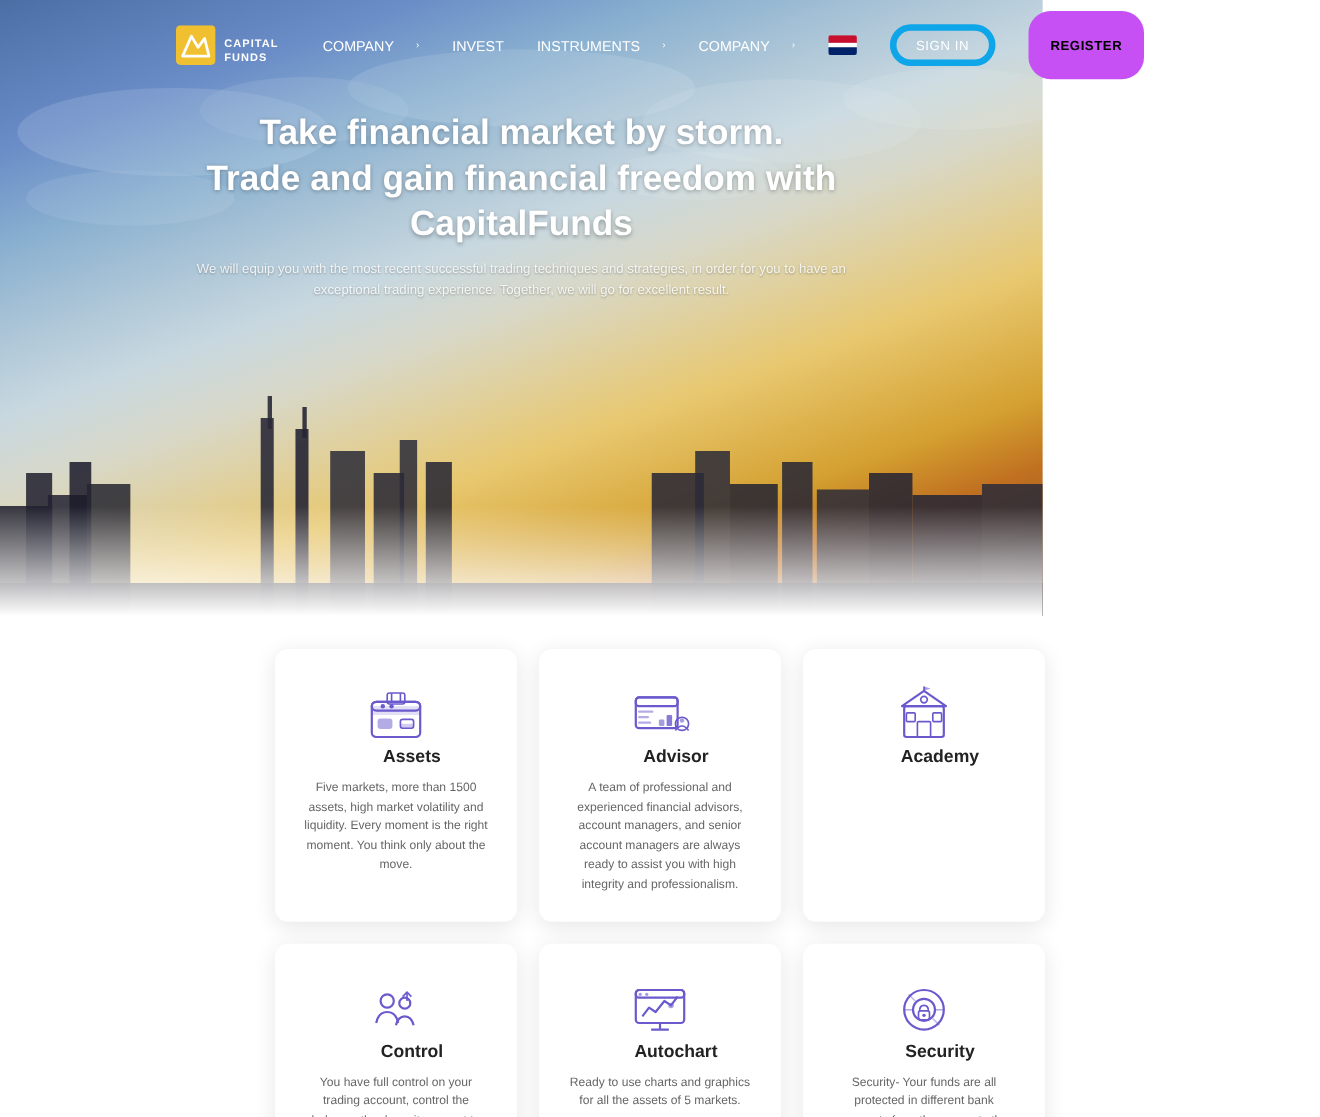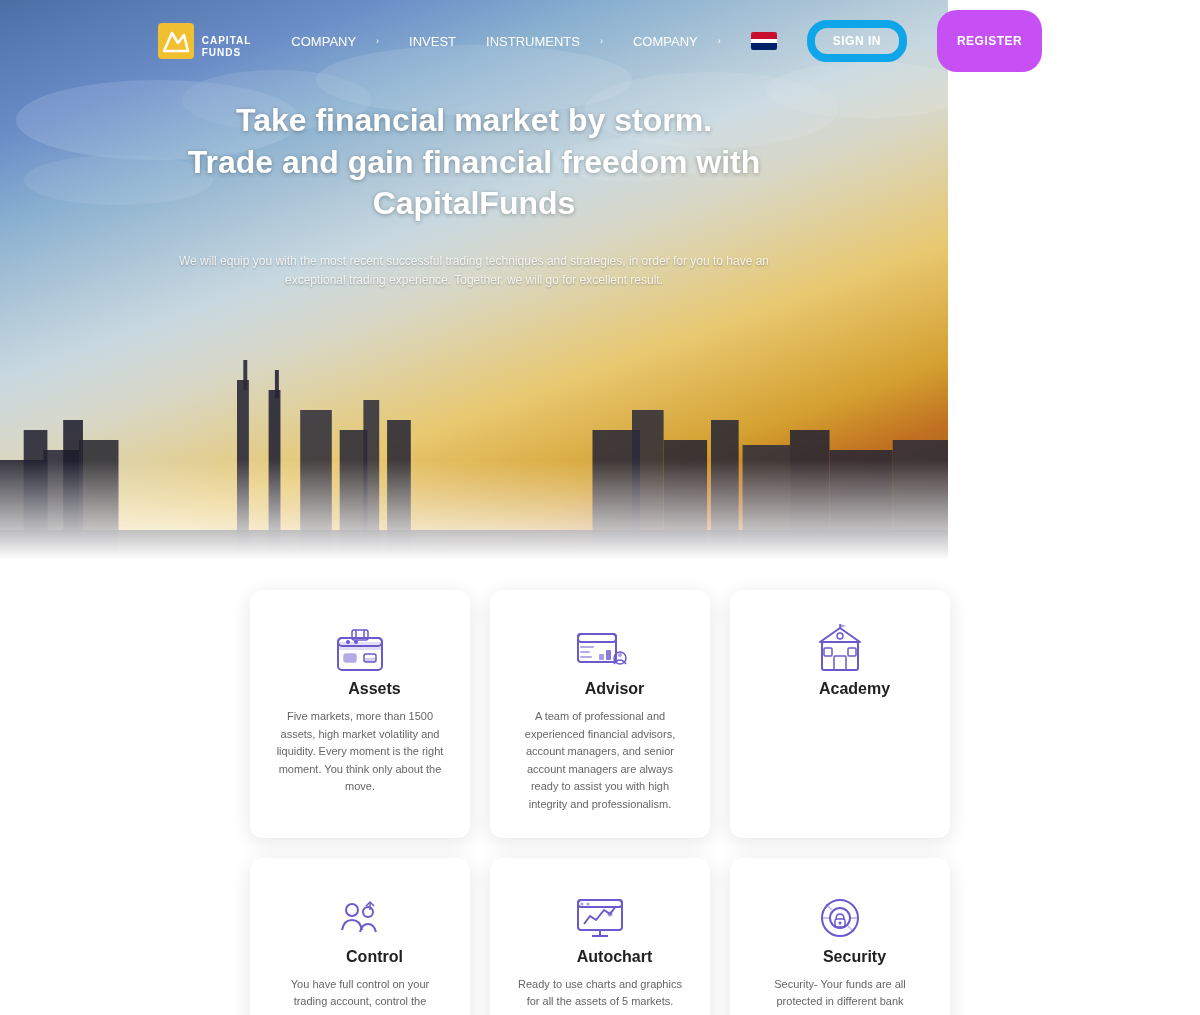--- a/index.html
+++ b/index.html
@@ -54,34 +54,34 @@
       width: 26px;
       height: 18px;
       display: flex;
       flex-direction: column;
       overflow: hidden;
       border-radius: 2px;
     }
     .flag-top { background: #C8102E; flex: 1; }
     .flag-bottom { background: #012169; flex: 1; }
     .btn-signin {
-      border: 8px solid #0ea5e9;
+      border: 6px solid #0ea5e9;
       background: transparent;
       color: #fff;
       border-radius: 20px;
       padding: 6px 18px;
       font-size: 12px;
-      font-weight: 700;
+      font-weight: 400;
       cursor: pointer;
       letter-spacing: 0.5px;
     }
     .btn-register {
       background: #c750f5;
       border: none;
-      color: #ffffff;
+      color: #000000;
       border-radius: 20px;
       padding: 24px 20px;
       font-size: 12px;
       font-weight: 600;
       cursor: pointer;
       letter-spacing: 0.5px;
     }
 
     
     .hero {
@@ -129,21 +129,21 @@
       color: #fff;
       font-size: 32px;
       font-weight: 700;
       line-height: 1.3;
       text-shadow: 0 1px 4px rgba(0,0,0,0.3);
       max-width: 750px;
     }
     .hero-subtitle {
       color: rgba(255,255,255,0.85);
       font-size: 12px;
-      margin-top: 27px;
+      margin-top: 10px;
       max-width: 600px;
       line-height: 1.6;
       text-shadow: 0 1px 2px rgba(0,0,0,0.3);
     }
     .btn-cta {
       margin-top: 30px;
       background: #c750f5;
       border: none;
       color: #fff;
       border-radius: 25px;

